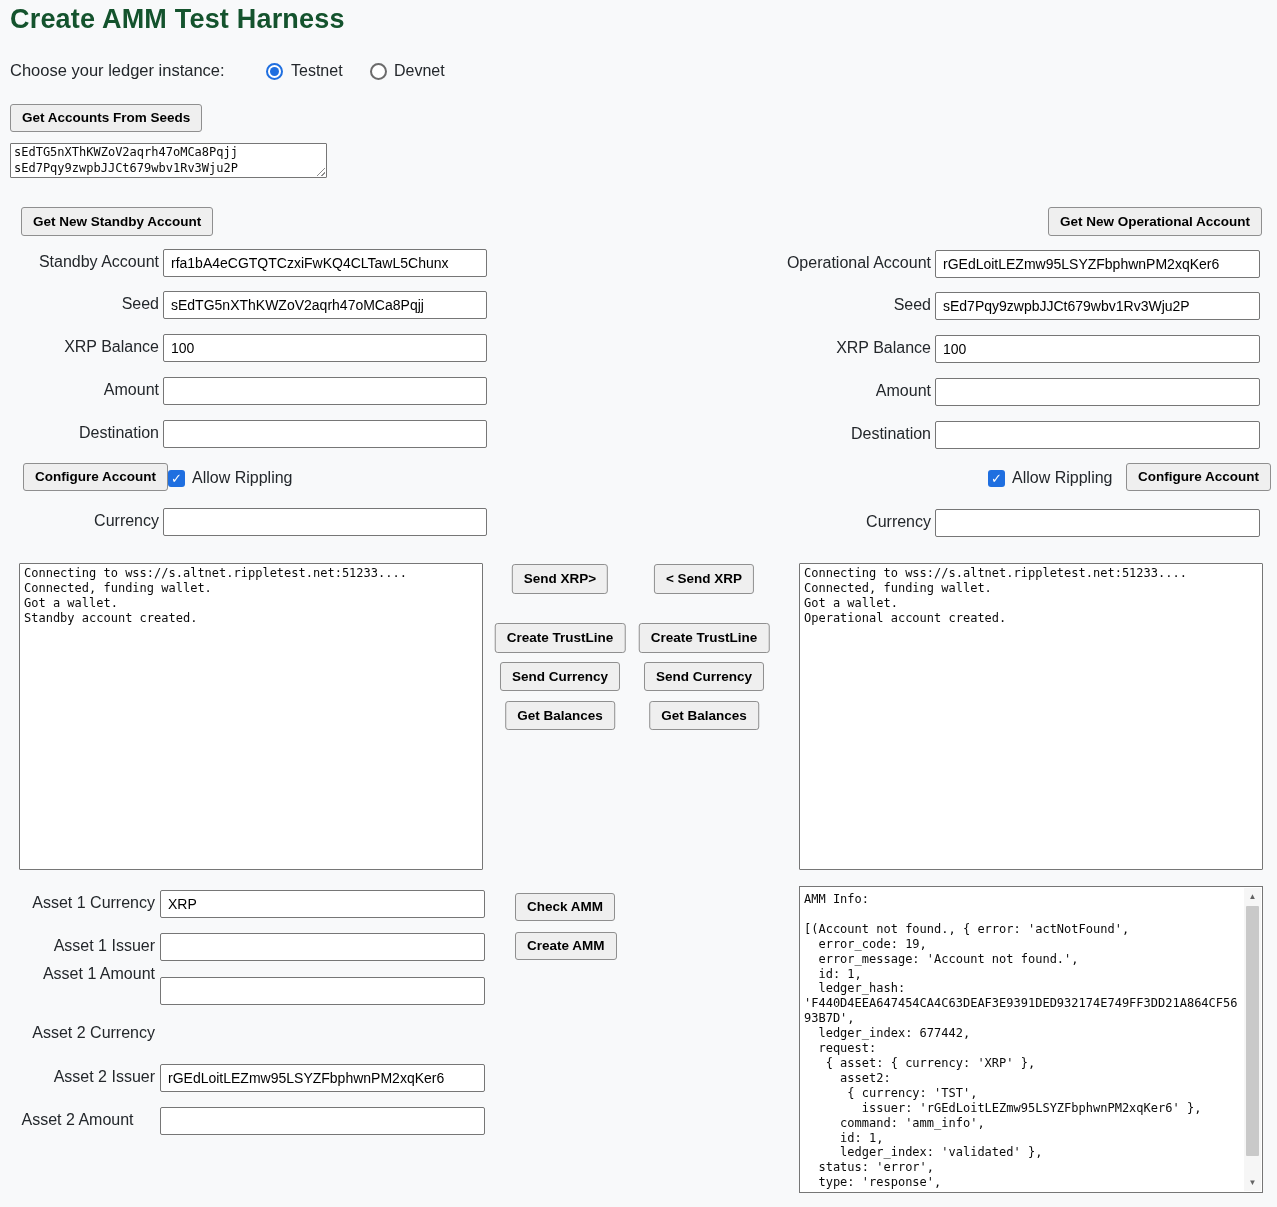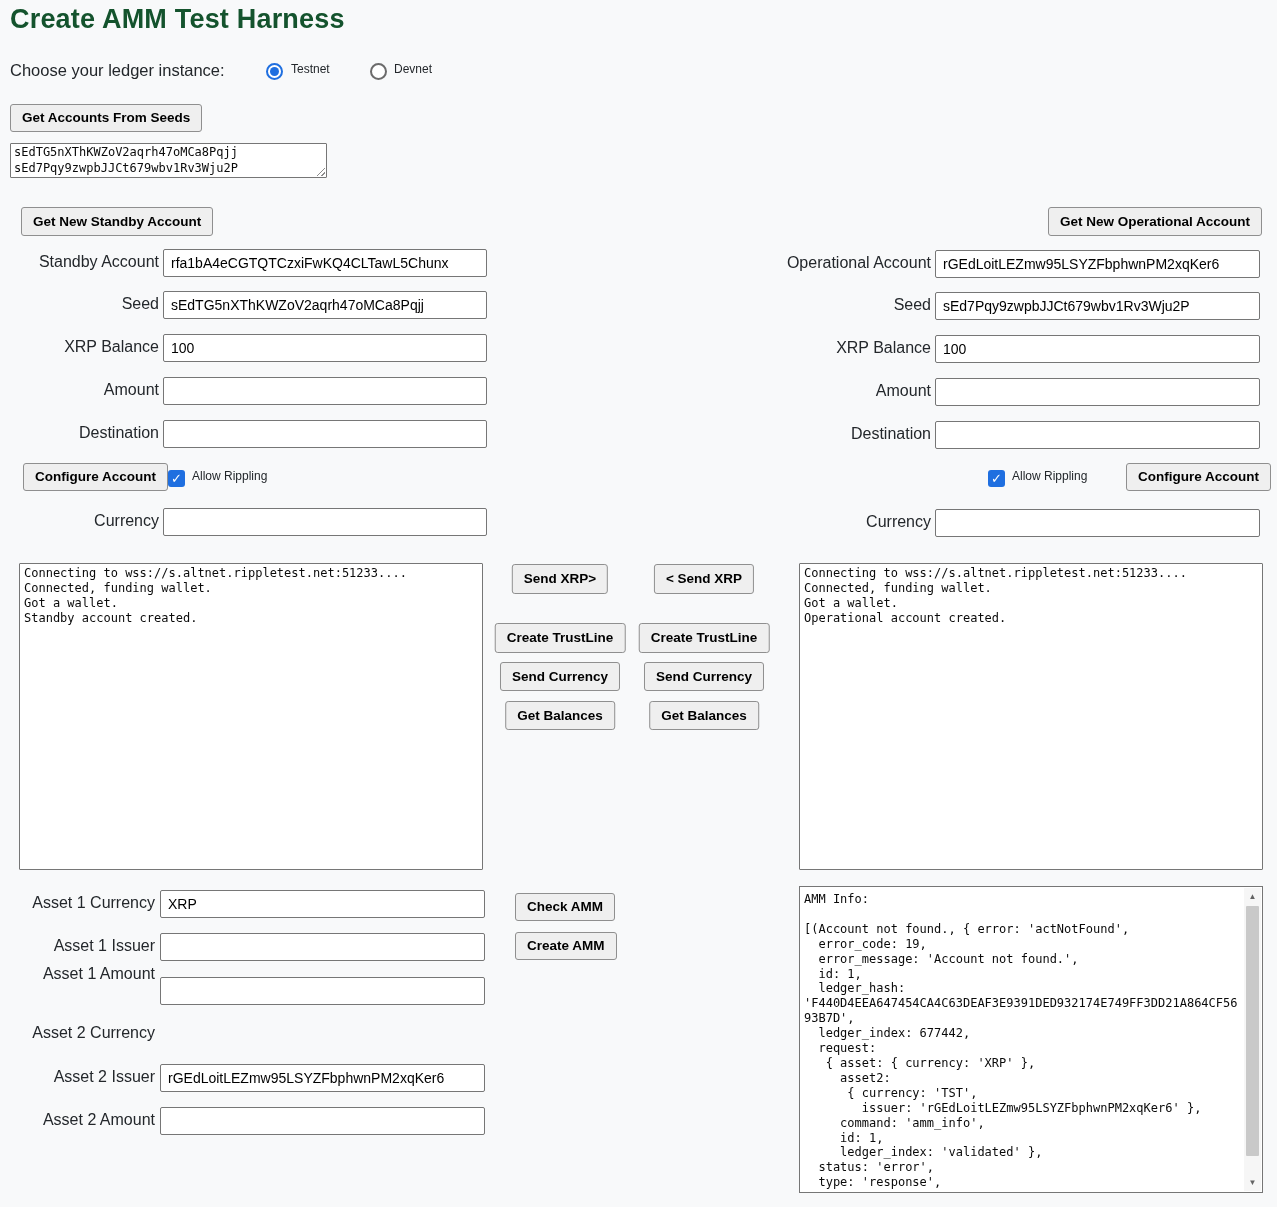--- a/index.html
+++ b/index.html
@@ -3,21 +3,21 @@
 <meta charset="utf-8">
 <style>
   html,body{margin:0;padding:0;background:#f8f9fa;}
   *{box-sizing:border-box;}
   .canvas{
     position:relative;width:1277px;height:1207px;background:#f8f9fa;
     font-family:"Liberation Sans","DejaVu Sans",sans-serif;color:#1d2124;overflow:hidden;
   }
   .abs{position:absolute;}
   .page-title{font-size:27px;font-weight:700;color:#14532d;letter-spacing:.2px;}
-  .lbl{font-size:12px;color:#23272b;white-space:nowrap;}
+  .lbl{font-size:16px;color:#23272b;white-space:nowrap;}
   .row-label{font-size:16px;color:#23272b;text-align:right;white-space:nowrap;}
   .btn{
     display:inline-block;background:#efefef;border:1px solid #8f8f8f;border-radius:3px;
     font-family:"Liberation Sans","DejaVu Sans",sans-serif;font-size:13.5px;font-weight:600;color:#000;
     height:29px;line-height:27px;padding:0 11px;text-align:center;cursor:pointer;white-space:nowrap;
   }
   .inp{
     background:#fff;border:1px solid #767676;border-radius:2px;height:28px;
     font-family:"Liberation Sans","DejaVu Sans",sans-serif;font-size:14px;color:#000;padding:0 7px;width:100%;
   }
@@ -133,21 +133,21 @@
 
   <div class="abs row-label" style="left:0;top:894px;width:155px;">Asset 1 Currency</div>
   <input class="abs inp" style="left: 160px; top: 890px; width: 325px;" value="XRP">
   <div class="abs row-label" style="left:0;top:937px;width:155px;padding-left:16px;">Asset 1 Issuer</div>
   <input class="abs inp" style="left: 160px; top: 933px; width: 325px;" value="">
   <div class="abs row-label" style="left:0;top:932px;width:155px;margin-top:33px;">Asset 1 Amount</div>
   <input class="abs inp" style="left: 160px; top: 977px; width: 325px;" value="">
   <div class="abs row-label" style="left:0;top:1024px;width:155px;">Asset 2 Currency</div>
   <div class="abs row-label" style="left:0;top:1068px;width:155px;">Asset 2 Issuer</div>
   <input class="abs inp" style="left: 160px; top: 1064px; width: 325px;" value="rGEdLoitLEZmw95LSYZFbphwnPM2xqKer6">
-  <div class="abs row-label" style="left:0;top:1111px;width:155px;">Asset 2 Amount</div>
+  <div class="abs row-label" style="left:0;top:1111px;width:155px;text-align:center;">Asset 2 Amount</div>
   <input class="abs inp" style="left: 160px; top: 1107px; width: 325px;" value="">
 
   <button class="abs btn" style="left:515px;top:893px;height:28px;line-height:26px;">Check AMM</button>
   <button class="abs btn" style="left:515px;top:932px;height:28px;line-height:26px;">Create AMM</button>
 
   <div class="abs amm-panel" style="left:799px;top:886px;width:464px;height:307px;">
     <div class="amm-text">AMM Info:
 
 [(Account not found., { error: 'actNotFound',
   error_code: 19,

